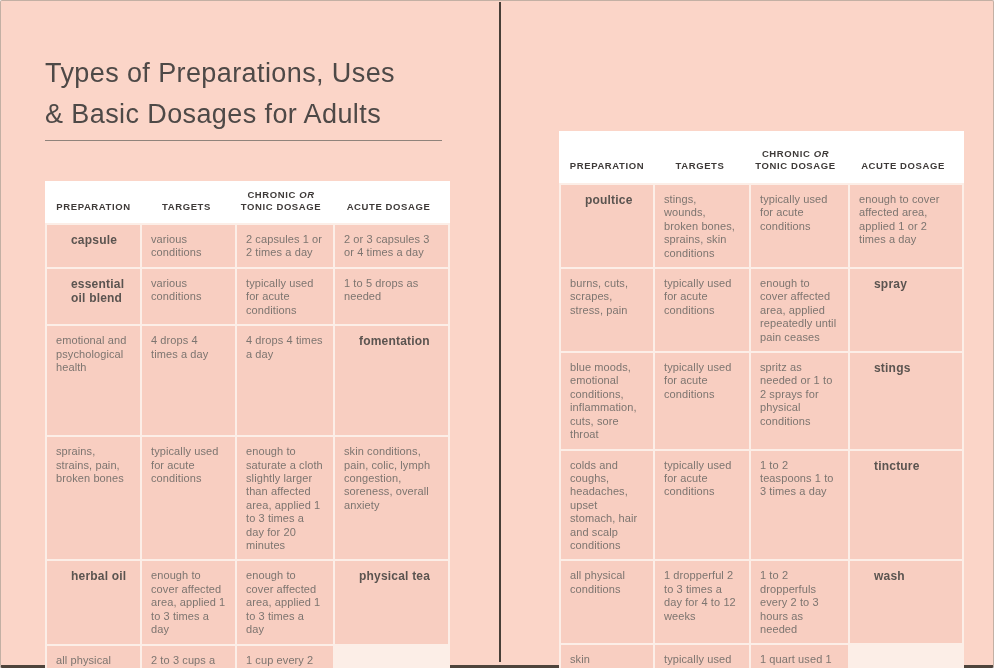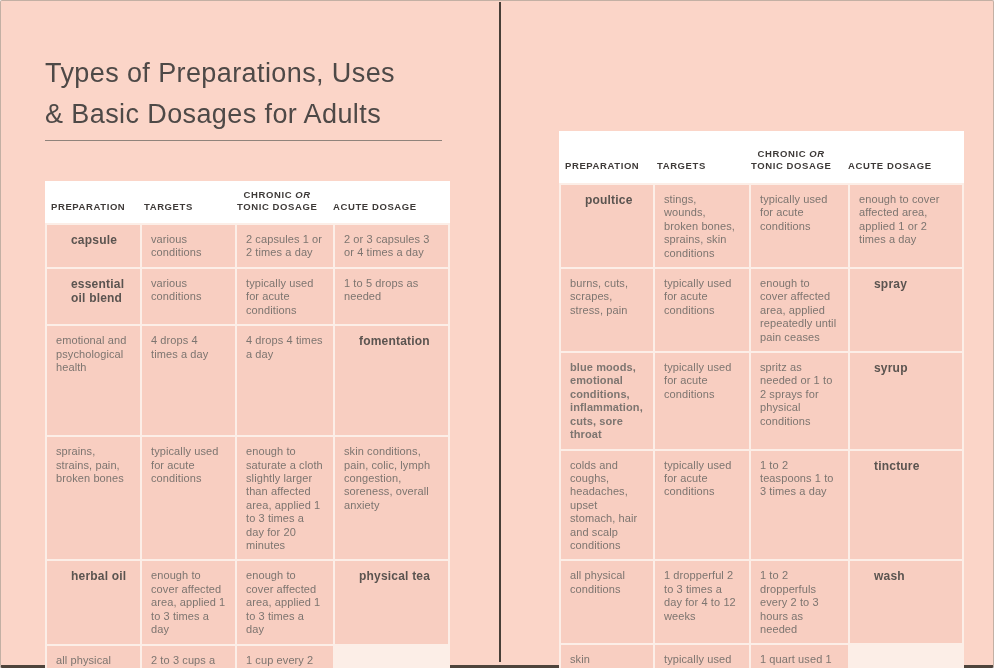--- a/index.html
+++ b/index.html
@@ -26,21 +26,21 @@
   }
   .title-underline{
     position:absolute;left:44px;top:139px;width:397px;height:0;
     border-top:1.5px solid #8f837b;
   }
   .table{position:absolute;}
   .thead{
     display:grid;background:#ffffff;border:2px solid #ffffff;box-sizing:border-box;
   }
   .thead .hcell{
-    display:flex;align-items:flex-end;
+    display:flex;align-items:flex-end;justify-content:center;
     padding:6px 4px 9px 4px;box-sizing:border-box;
     font-size:9.5px;font-weight:700;letter-spacing:0.6px;
     color:#3e3a38;text-align:center;line-height:12px;
   }
   .tbody{
     display:grid;gap:2px;
     background:var(--grid,#fceee7);
     border:2px solid var(--grid,#fceee7);
   }
   .cell{
@@ -146,24 +146,24 @@
         </div>
         <div class="tbody" style="grid-template-columns: 92px 94px 97px 1fr;">
           <div class="cell prep" style="min-height: 71px;">poultice</div>
           <div class="cell" style="min-height: 71px;">stings, wounds, broken bones, sprains, skin conditions</div>
           <div class="cell" style="min-height: 71px;">typically used for acute conditions</div>
           <div class="cell" style="min-height: 71px;">enough to cover affected area, applied 1 or 2 times a day</div>
           <div class="cell" style="min-height: 64px;">burns, cuts, scrapes, stress, pain</div>
           <div class="cell" style="min-height: 64px;">typically used for acute conditions</div>
           <div class="cell" style="min-height: 64px;">enough to cover affected area, applied repeatedly until pain ceases</div>
           <div class="cell prep" style="min-height: 79px;">spray</div>
-          <div class="cell" style="min-height: 79px; font-weight: bold;">blue moods, emotional conditions, inflammation, cuts, sore throat</div>
+          <div class="cell" style="min-height: 79px;">blue moods, emotional conditions, inflammation, cuts, sore throat</div>
           <div class="cell" style="min-height: 79px;">typically used for acute conditions</div>
           <div class="cell" style="min-height: 79px;">spritz as needed or 1 to 2 sprays for physical conditions</div>
-          <div class="cell prep" style="min-height: 91px;">syrup</div>
+          <div class="cell prep" style="min-height: 91px;">stings</div>
           <div class="cell" style="min-height: 91px;">colds and coughs, headaches, upset stomach, hair and scalp conditions</div>
           <div class="cell" style="min-height: 91px;">typically used for acute conditions</div>
           <div class="cell" style="min-height: 91px;">1 to 2 teaspoons 1 to 3 times a day</div>
           <div class="cell prep" style="min-height: 51px;">tincture</div>
           <div class="cell" style="min-height: 51px;">all physical conditions</div>
           <div class="cell" style="min-height: 51px;">1 dropperful 2 to 3 times a day for 4 to 12 weeks</div>
           <div class="cell" style="min-height: 51px;">1 to 2 dropperfuls every 2 to 3 hours as needed</div>
           <div class="cell prep" style="min-height: 61px;">wash</div>
           <div class="cell" style="min-height: 61px;">skin conditions, eye infections, wounds, post partum</div>
           <div class="cell" style="min-height: 61px;">typically used for acute conditions</div>

